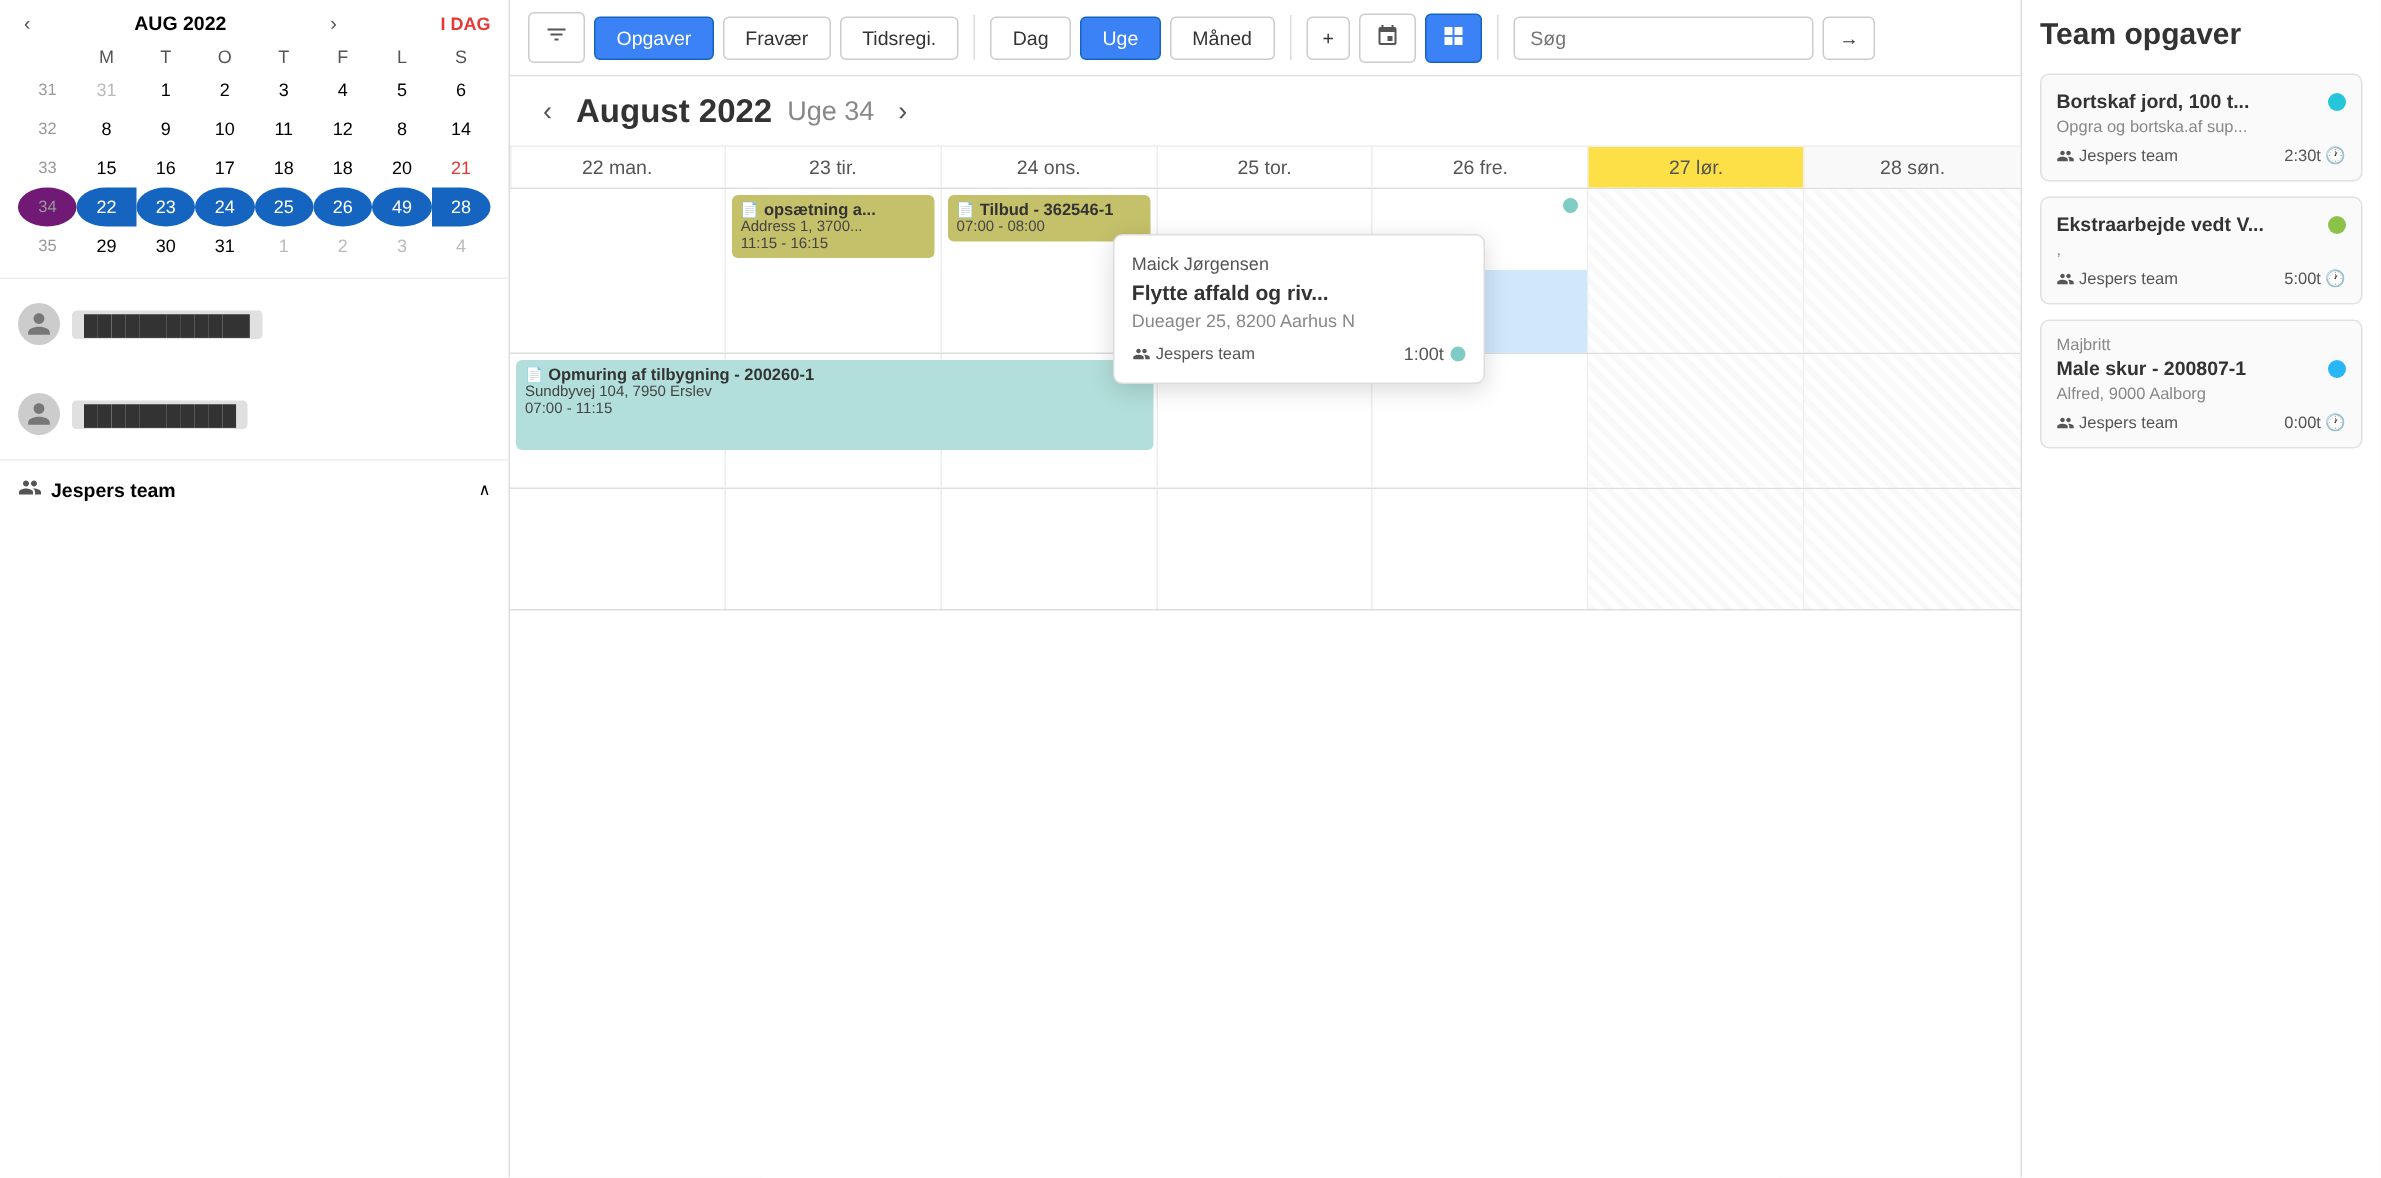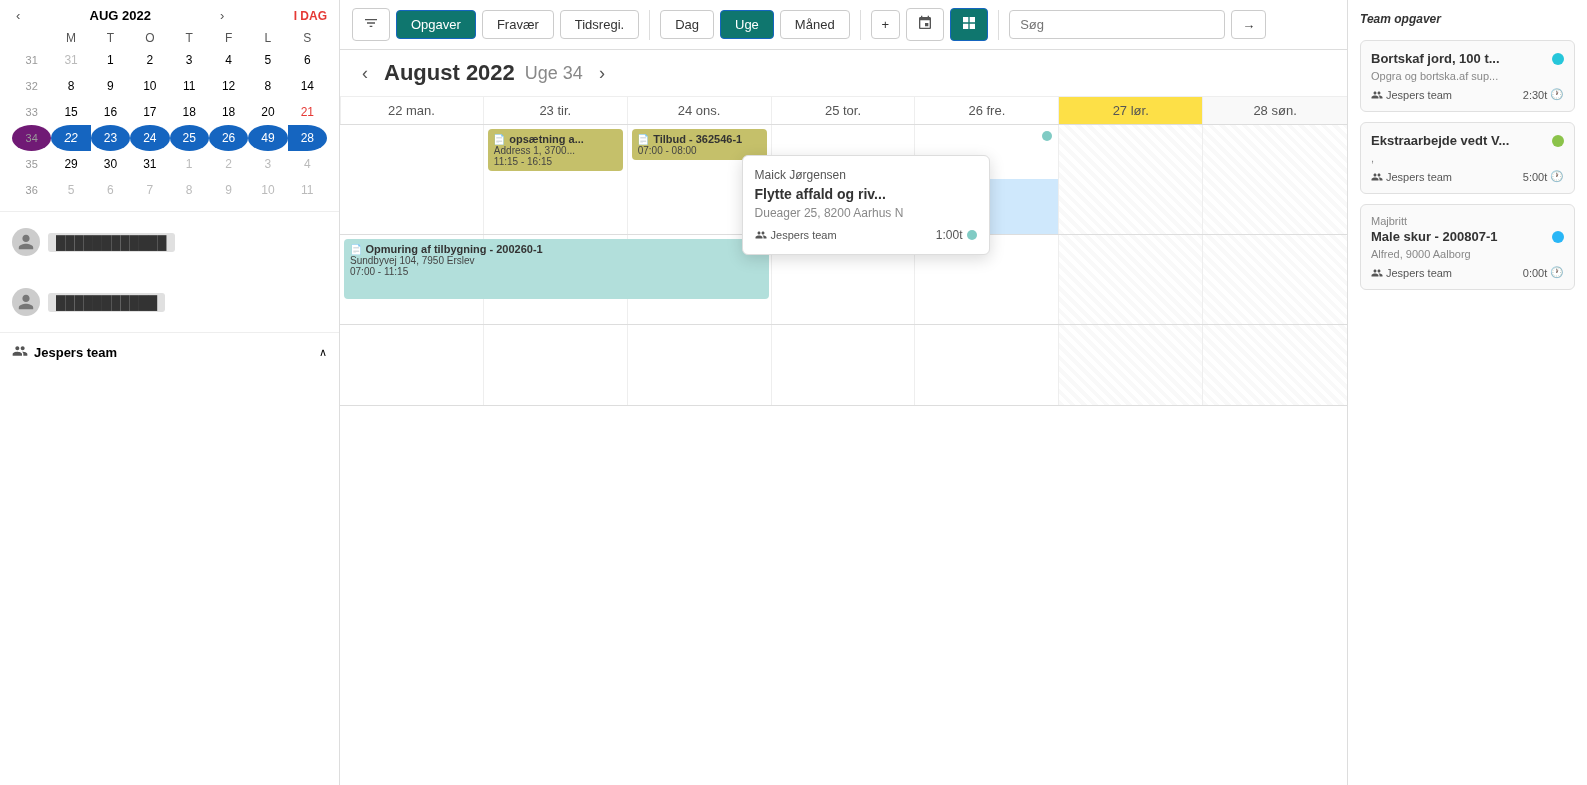--- a/index.html
+++ b/index.html
@@ -64,21 +64,21 @@
       width: 30px;
       height: 26px;
     }
     .mini-cal-grid td:first-child {
       color: #999;
       font-size: 11px;
       width: 22px;
     }
     .mini-cal-grid tr.selected-row td:not(:first-child) { background: #1565C0; color: #fff; }
     .mini-cal-grid tr.selected-row td:first-child { background: #fff; color: #999; }
-    .mini-cal-grid tr.selected-row td:nth-child(2) { border-radius: 50% 0 0 50%; font-style: italic; }
+    .mini-cal-grid tr.selected-row td:nth-child(2) { border-radius: 50% 0 0 50%; }
     .mini-cal-grid tr.selected-row td:last-child { border-radius: 0 50% 50% 0; }
 
     
     .person-section {
       border-top: 1px solid #eee;
       padding: 10px 12px;
     }
     .person-row {
       display: flex;
       align-items: center;
@@ -144,34 +144,34 @@
     .toolbar-btn {
       padding: 6px 14px;
       border: 1px solid #ccc;
       border-radius: 4px;
       background: #fff;
       cursor: pointer;
       font-size: 13px;
       color: #333;
     }
     .toolbar-btn.active {
-      background: #0f766e;
+      background: #3b82f6;
       color: #fff;
       border-color: #1565C0;
     }
     .toolbar-btn.icon-btn {
       padding: 6px 10px;
     }
     .toolbar-sep { width: 1px; height: 30px; background: #ddd; margin: 0 4px; }
     .search-input {
       border: 1px solid #ccc;
       border-radius: 4px;
       padding: 6px 10px;
       font-size: 13px;
-      width: 216px;
+      width: 200px;
       outline: none;
     }
     .filter-btn {
       background: none;
       border: 1px solid #ccc;
       border-radius: 4px;
       padding: 6px 10px;
       cursor: pointer;
       color: #555;
       font-size: 15px;
@@ -312,25 +312,24 @@
       width: 240px;
       min-width: 240px;
       background: #fff;
       border-left: 1px solid #ddd;
       display: flex;
       flex-direction: column;
       overflow-y: auto;
       padding: 12px;
     }
     .right-panel-title {
-      font-size: 12px;
+      font-size: 20px;
       font-weight: bold;
       color: #333;
       margin-bottom: 14px;
-      font-style: italic;
     }
     .task-card {
       border: 1px solid #e0e0e0;
       border-radius: 6px;
       padding: 10px;
       margin-bottom: 10px;
       background: #fafafa;
     }
     .task-card-header {
       display: flex;
@@ -430,30 +429,20 @@
         <tr>
           <td style="color:#999;font-size:11px;">35</td>
           <td>29</td>
           <td>30</td>
           <td>31</td>
           <td style="color:#bbb;">1</td>
           <td style="color:#bbb;">2</td>
           <td style="color:#bbb;">3</td>
           <td style="color:#bbb;">4</td>
         </tr>
-        <tr>
-          <td style="color:#999;font-size:11px;">36</td>
-          <td style="color:#bbb;">5</td>
-          <td style="color:#bbb;">6</td>
-          <td style="color:#bbb;">7</td>
-          <td style="color:#bbb;">8</td>
-          <td style="color:#bbb;">9</td>
-          <td style="color:#bbb;">10</td>
-          <td style="color:#bbb;">11</td>
-        </tr>
       </tbody>
     </table>
   </div>
 
   <div class="person-section">
     <div class="person-row">
       <div class="person-avatar">
         <svg width="18" height="18" viewBox="0 0 24 24" fill="#777">
             <path d="M12 12c2.7 0 4.8-2.1 4.8-4.8S14.7 2.4 12 2.4 7.2 4.5 7.2 7.2 9.3 12 12 12zm0 2.4c-3.2 0-9.6 1.6-9.6 4.8v2.4h19.2v-2.4c0-3.2-6.4-4.8-9.6-4.8z"></path>
           </svg>

